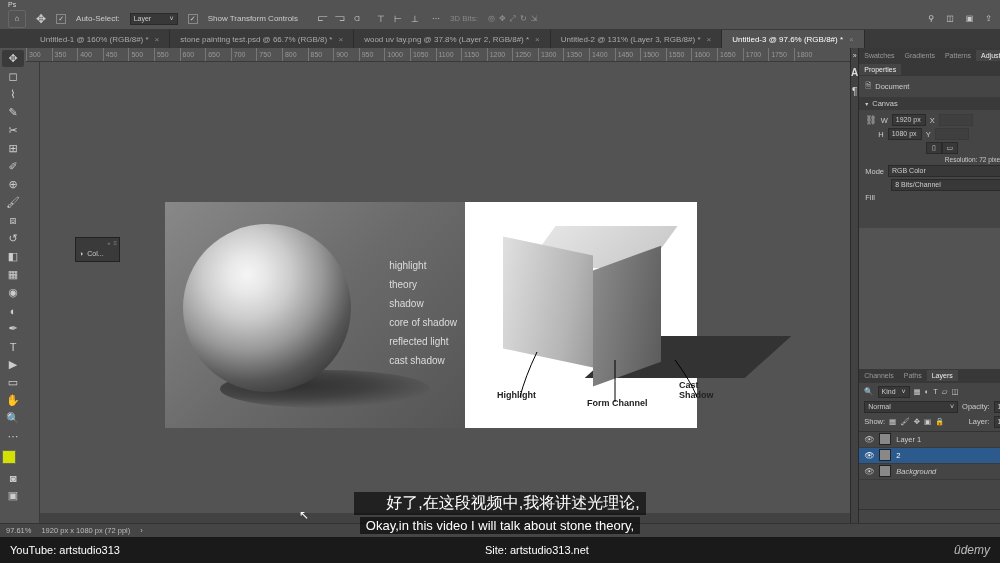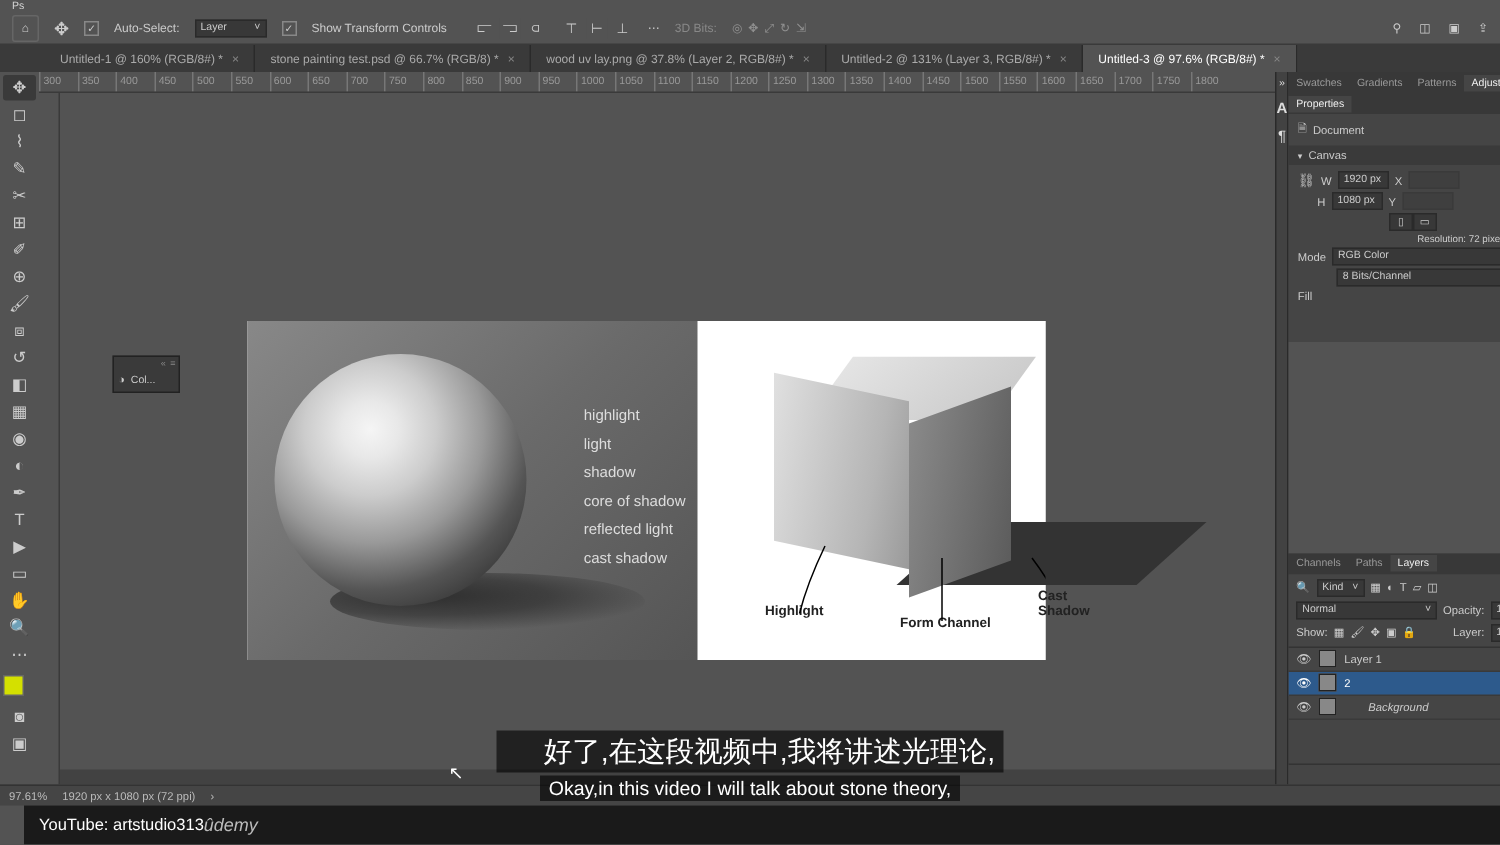--- a/index.html
+++ b/index.html
@@ -39,21 +39,21 @@
 .ruler-h .tick { flex: none; width: 25.6px; border-left: 1px solid #777; padding-left: 2px; line-height: 14px; }
 .ruler-v { position: absolute; left: 0; top: 14px; width: 14px; bottom: 0; background: #535353; border-right: 1px solid #3a3a3a; }
 .canvas-inner { position: absolute; left: 14px; top: 14px; right: 0; bottom: 0; display: flex; align-items: flex-start; justify-content: flex-start; }
 
 
 .mini-panel { position: absolute; left: 35px; top: 189px; width: 45px; background: #3a3a3a; border: 1px solid #222; font-size: 7px; padding: 2px; }
 .mini-panel-head { height: 8px; display: flex; justify-content: flex-end; gap: 3px; color: #888; font-size: 6px; }
 .mini-panel-row { display: flex; align-items: center; gap: 4px; padding: 2px 1px; }
 
 
-.artboard { position: absolute; left: 125px; top: 152px; width: 532px; height: 226px; background: #fff; display: flex; gap: 13px; }
+.artboard { position: absolute; left: 125px; top: 140px; width: 532px; height: 226px; background: #fff; display: flex; }
 .sphere-panel { width: 300px; height: 100%; background: linear-gradient(135deg, #888 0%, #6a6a6a 50%, #555 100%); position: relative; }
 .sphere {
   position: absolute; left: 18px; top: 22px; width: 168px; height: 168px; border-radius: 50%;
   background: radial-gradient(circle at 38% 30%, #f5f5f5 0%, #e8e8e8 12%, #ccc 28%, #999 48%, #555 68%, #333 85%);
 }
 .sphere-shadow { position: absolute; left: 55px; top: 168px; width: 210px; height: 38px; background: radial-gradient(ellipse at 30% 40%, rgba(0,0,0,0.55) 0%, rgba(0,0,0,0.35) 40%, rgba(0,0,0,0) 75%); border-radius: 50%; }
 .sphere-labels { position: absolute; right: 8px; top: 58px; color: #ddd; font-family: Georgia, serif; font-size: 10px; display: flex; flex-direction: column; gap: 8px; text-align: left; }
 .sphere-labels div { white-space: nowrap; }
 
 .cube-panel { flex: 1; height: 100%; background: #fff; position: relative; }
@@ -82,33 +82,33 @@
 
 
 .layers-body { background: #454545; font-size: 7.5px; flex: 1; display: flex; flex-direction: column; min-height: 0; }
 .layer-controls { padding: 3px 5px; display: flex; flex-direction: column; gap: 3px; border-bottom: 1px solid #333; }
 .layer-row-ctrl { display: flex; align-items: center; gap: 4px; }
 .layer-list { flex: 1; overflow: hidden; }
 .layer-item { display: flex; align-items: center; gap: 5px; padding: 2px 5px; border-bottom: 1px solid #3a3a3a; height: 16px; }
 .layer-item.active { background: #2d5a8c; color: #fff; }
 .layer-eye { width: 10px; font-size: 8px; }
 .layer-thumb { width: 12px; height: 12px; background: #888; border: 1px solid #222; }
-.layer-item.bg .layer-name { font-style: italic; margin-left: 16px; }
+.layer-item.bg .layer-name { font-style: italic; }
 .layer-footer { height: 14px; border-top: 1px solid #333; background: #454545; }
 
 
 .statusbar { position: absolute; left: 0; right: 0; bottom: 26px; height: 14px; background: #454545; display: flex; align-items: center; font-size: 7.5px; color: #bbb; padding: 0 6px; gap: 10px; border-top: 1px solid #333; }
 
 
 .subs { position: absolute; left: 0; right: 0; bottom: 28px; text-align: center; pointer-events: none; }
 .subs .line { display: inline-block; background: rgba(0,0,0,0.6); color: #fff; padding: 1px 6px; font-size: 13px; margin: 1px 0; font-family: Arial, sans-serif; }
-.subs .line.cn { font-size: 19px; padding-left: 32px; }
-
-
-.videobar { position: absolute; left: 16px; right: 0; bottom: 0; height: 26px; background: #1a1a1a; display: flex; align-items: center; padding: 0 10px; color: #fff; font-size: 11px; }
+.subs .line.cn { font-size: 16px; padding-left: 32px; }
+
+
+.videobar { position: absolute; left: 0; right: 0; bottom: 0; height: 26px; background: #1a1a1a; display: flex; align-items: center; padding: 0 10px; color: #fff; font-size: 11px; }
 .videobar .credit { flex: none; }
 .videobar .spacer { flex: 1; text-align: center; }
 .videobar .udemy { font-style: italic; color: #bbb; font-size: 12px; }
 
 .scrollbar-h { position: absolute; left: 14px; right: 0; bottom: 0; height: 10px; background: #424242; }
 
 </style>
 </head>
 <body>
 
@@ -255,21 +255,21 @@
             <span>Col...</span>
           </div>
       </div>
 
       <div class="artboard">
         <div class="sphere-panel">
           <div class="sphere-shadow"></div>
           <div class="sphere"></div>
           <div class="sphere-labels">
             <div>highlight</div>
-            <div>light</div>
+            <div>theory</div>
             <div>shadow</div>
             <div>core of shadow</div>
             <div>reflected light</div>
             <div>cast shadow</div>
           </div>
         </div>
         <div class="cube-panel">
           <div class="cube-wrap">
             <div class="cube-shadow-shape"></div>
             <div class="cube-top"></div>
@@ -434,14 +434,15 @@
   <span>›</span>
 </div>
 
 <div class="subs">
   <div class="line cn">好了,在这段视频中,我将讲述光理论,</div><br>
   <div class="line">Okay,in this video I will talk about stone theory,</div>
 </div>
 
 <div class="videobar">
   <span class="credit">YouTube: artstudio313</span>
+  <span class="spacer">Site: artstudio313.net</span>
   <span class="udemy">ûdemy</span>
 </div>
 
 </body></html>

